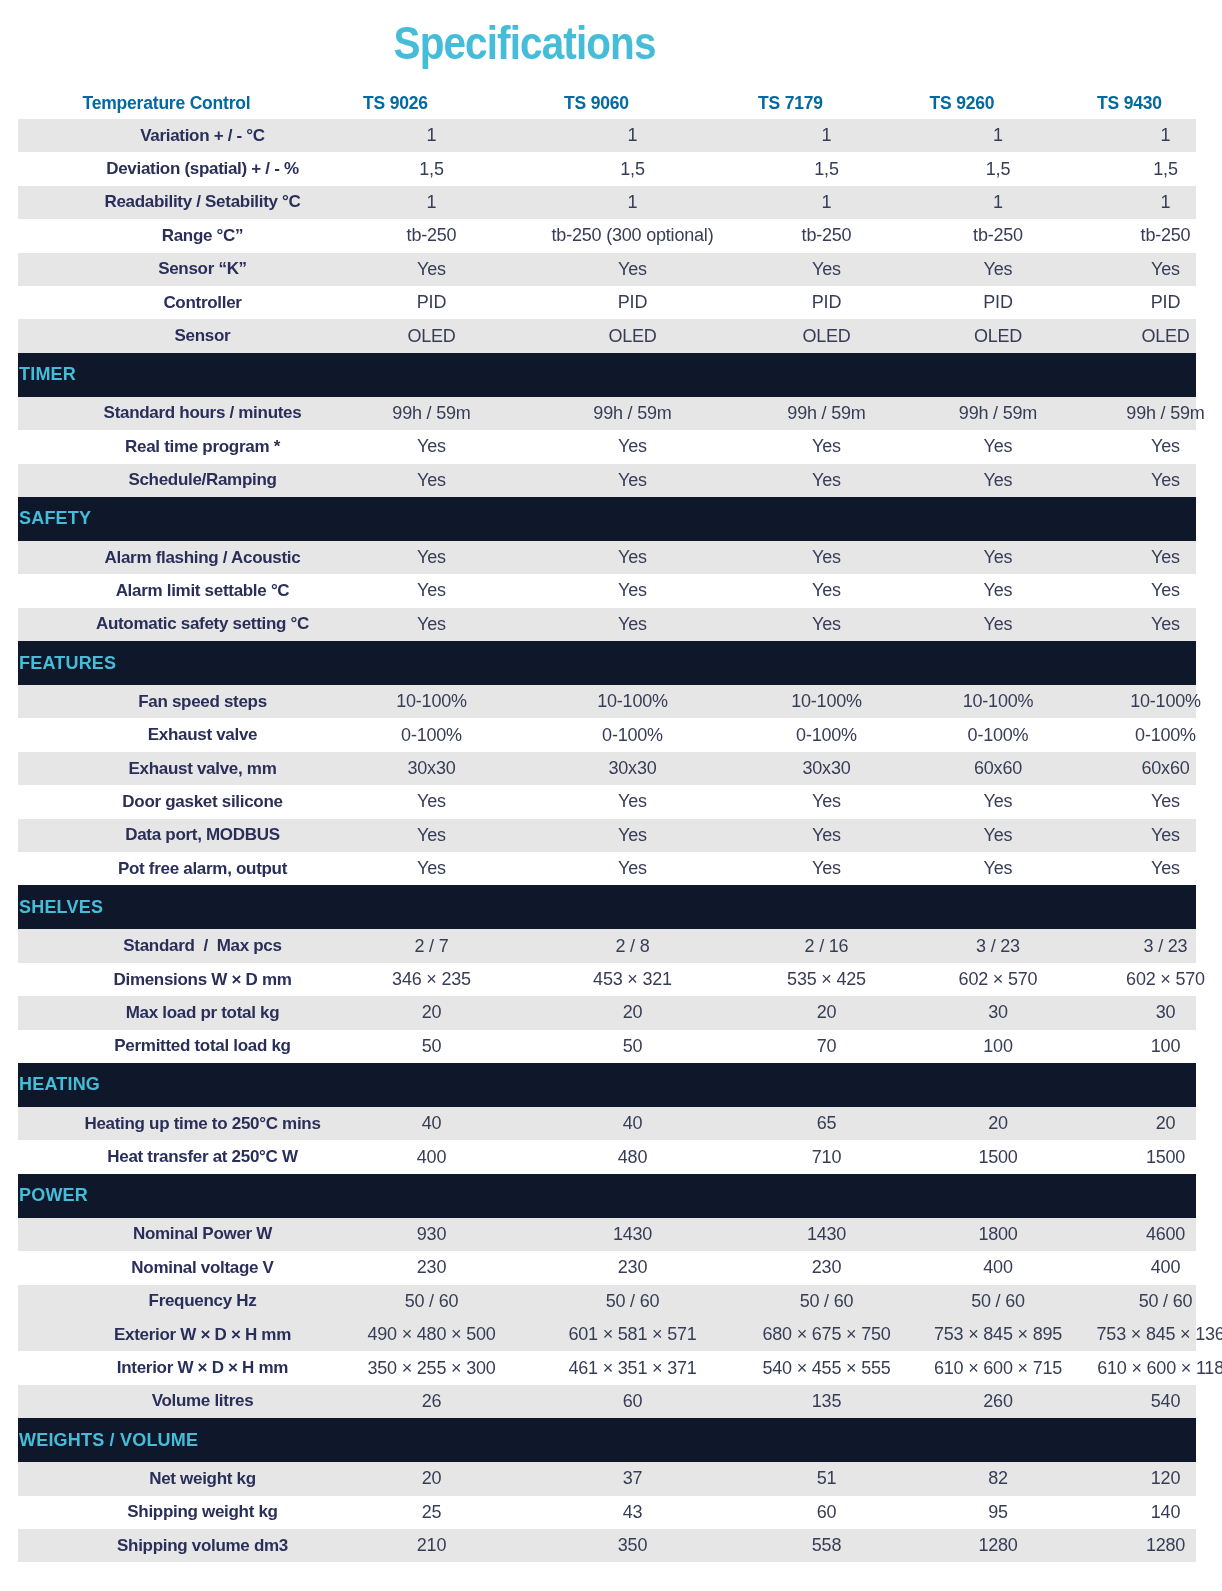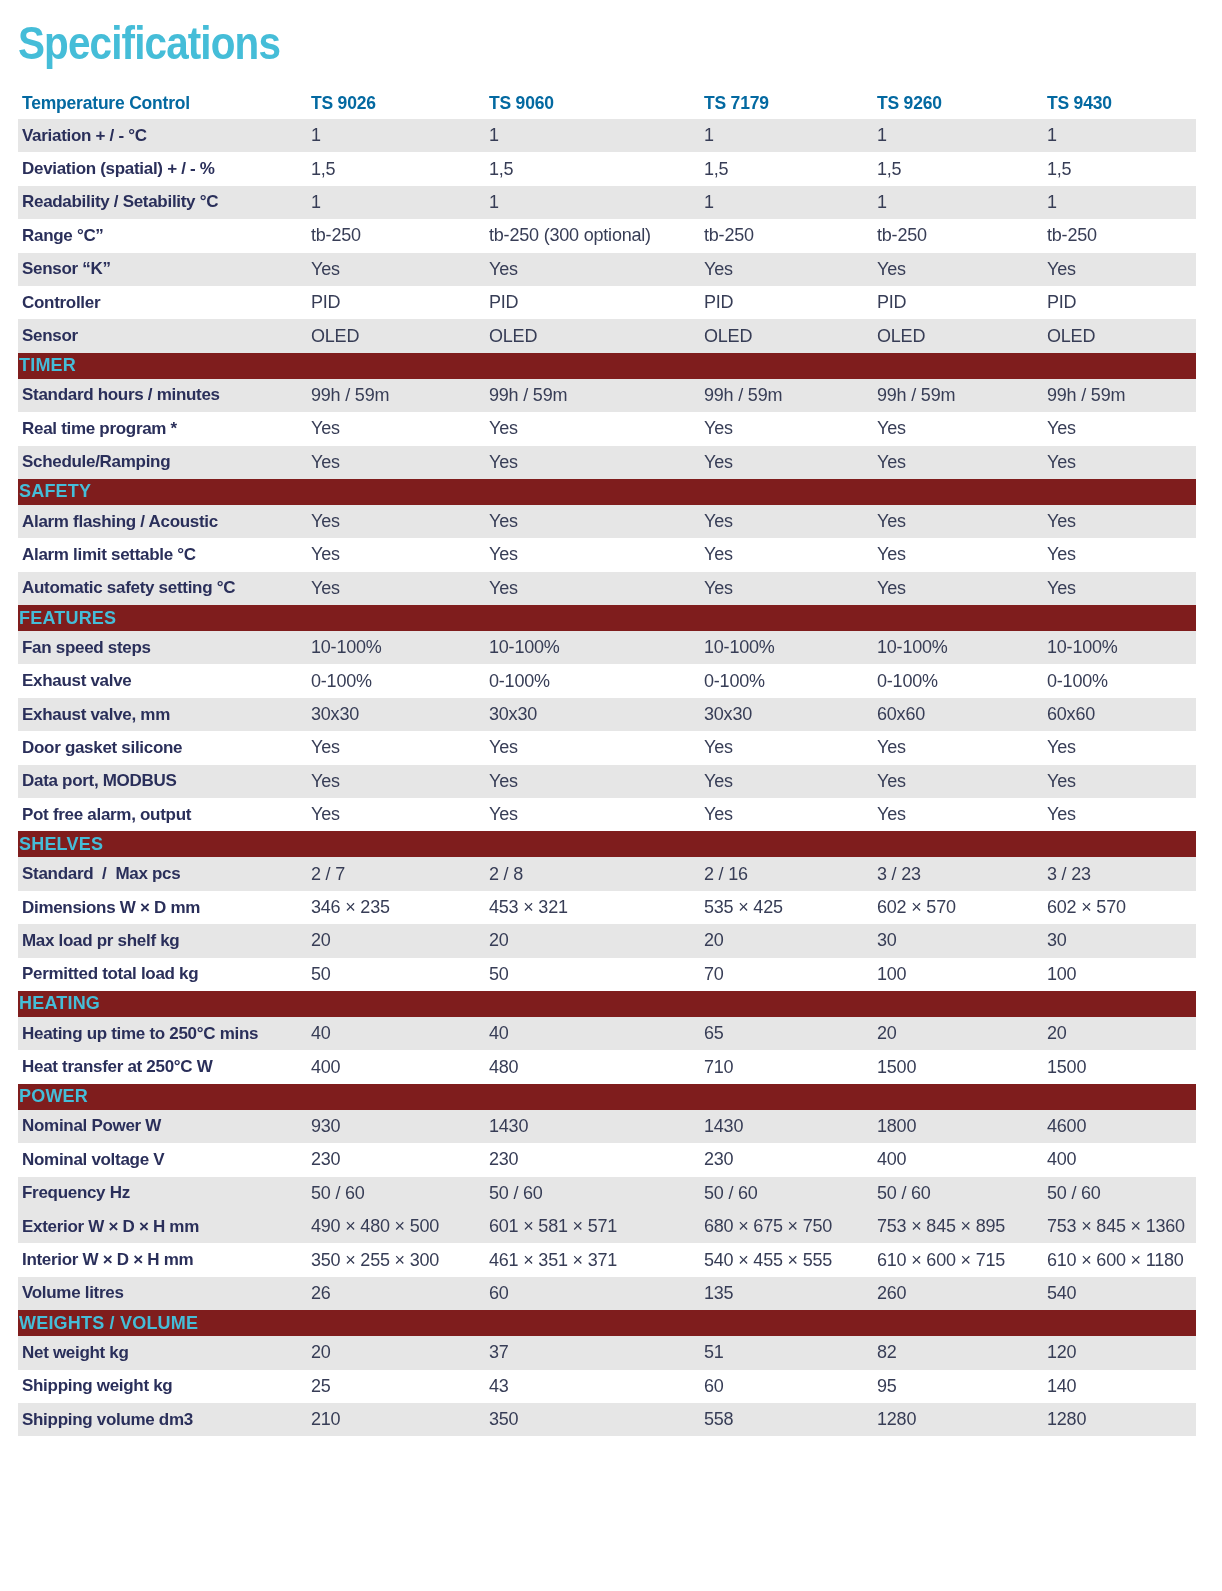--- a/index.html
+++ b/index.html
@@ -2,21 +2,21 @@
 <html><head>
 <meta charset="utf-8">
 <style>
   * { box-sizing: border-box; }
   html, body {
     margin: 0; padding: 0;
     background: #ffffff;
     font-family: "Liberation Sans", sans-serif;
   }
   body { width: 1222px; height: 1591px; overflow: hidden; }
-  .page { padding: 16px 26px 0 18px; }
+  .page { padding: 16px 26px 0 18px; text-align: center; }
 
   .title {
     margin: 2px 0 0 0;
     height: 50px;
     line-height: 50px;
     font-size: 47px;
     font-weight: bold;
     color: #45bdd8;
     letter-spacing: -1px;
     transform: scaleX(0.86);
@@ -53,38 +53,39 @@
     height: 33.4px;
   }
   .row.striped { background: #e6e6e6; }
 
   .row-label {
     color: #2a2f5a;
     font-weight: bold;
     font-size: 17px;
     letter-spacing: -0.3px;
     white-space: pre;
+    margin-left: 36px;
   }
   .value {
     color: #373d56;
     font-size: 18px;
     letter-spacing: -0.2px;
     white-space: nowrap;
   }
 
   .section-header {
     display: flex;
     align-items: center;
-    height: 26px;
+    height: 44px;
     color: #45bdd8;
     font-weight: bold;
     font-size: 18px;
     letter-spacing: 0.2px;
     padding-left: 1px;
-    background: #7f1d1d;
+    background: #0f172a;
     white-space: pre;
   }
 </style>
 </head>
 <body>
 
 <div class="page">
   <h1 class="title">Specifications</h1>
 
   <div class="spec-table">
@@ -265,21 +266,21 @@
         </div>
         <div class="row">
           <div class="cell c-label row-label">Dimensions W × D mm</div>
           <div class="cell value c0">346 × 235</div>
           <div class="cell value c1">453 × 321</div>
           <div class="cell value c2">535 × 425</div>
           <div class="cell value c3">602 × 570</div>
           <div class="cell value c4">602 × 570</div>
         </div>
         <div class="row striped">
-          <div class="cell c-label row-label">Max load pr shelf kg</div>
+          <div class="cell c-label row-label">Max load pr total kg</div>
           <div class="cell value c0">20</div>
           <div class="cell value c1">20</div>
           <div class="cell value c2">20</div>
           <div class="cell value c3">30</div>
           <div class="cell value c4">30</div>
         </div>
         <div class="row">
           <div class="cell c-label row-label">Permitted total load kg</div>
           <div class="cell value c0">50</div>
           <div class="cell value c1">50</div>

